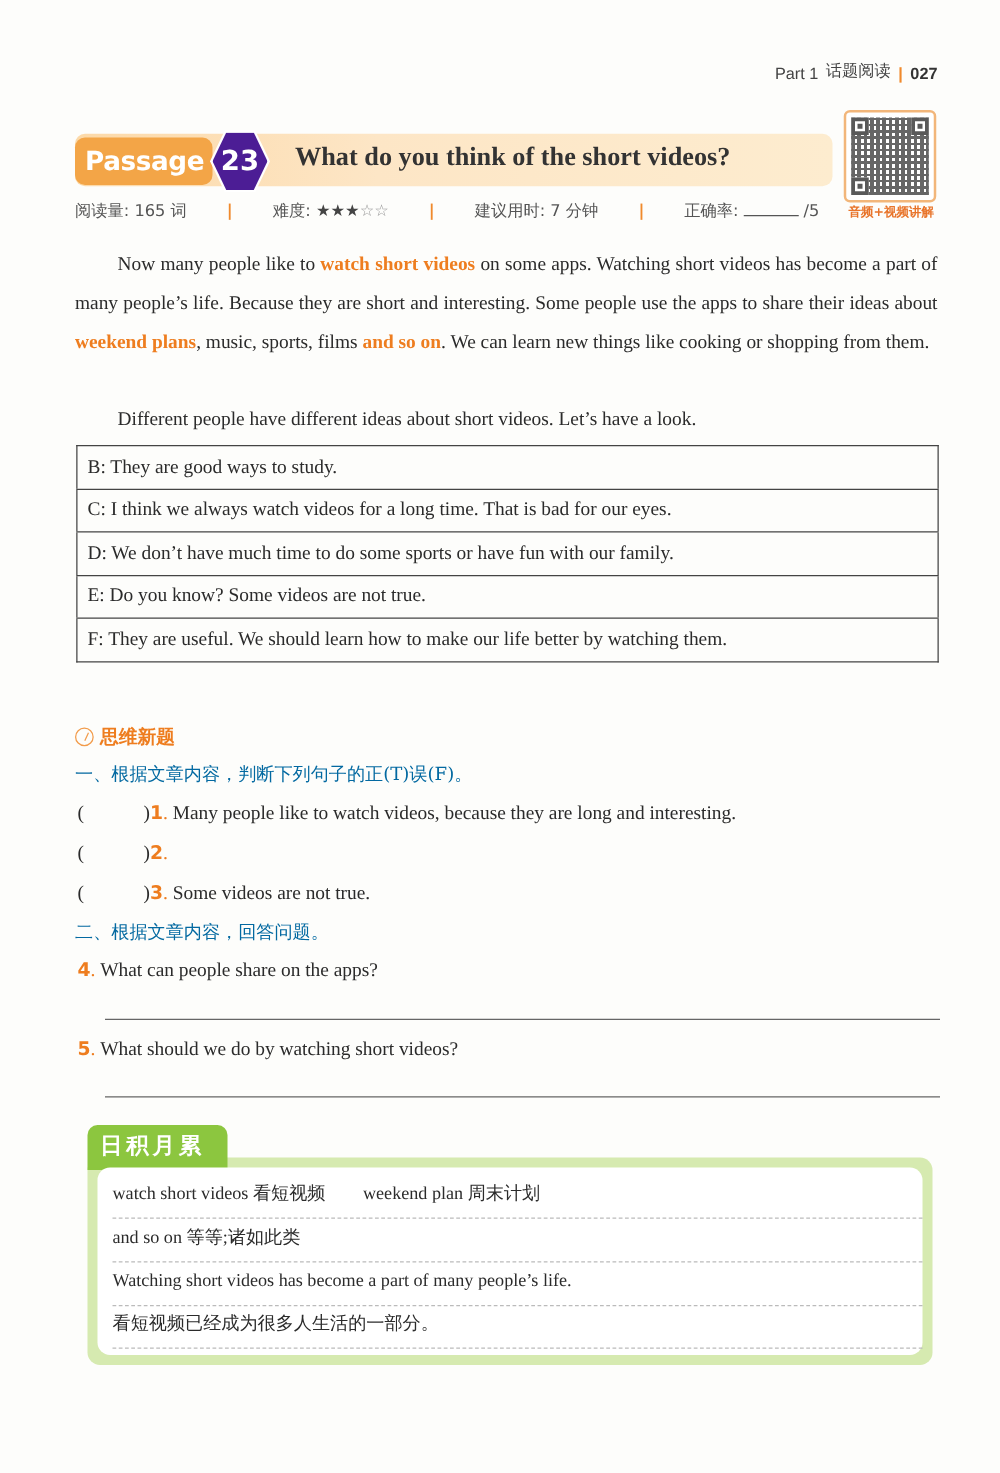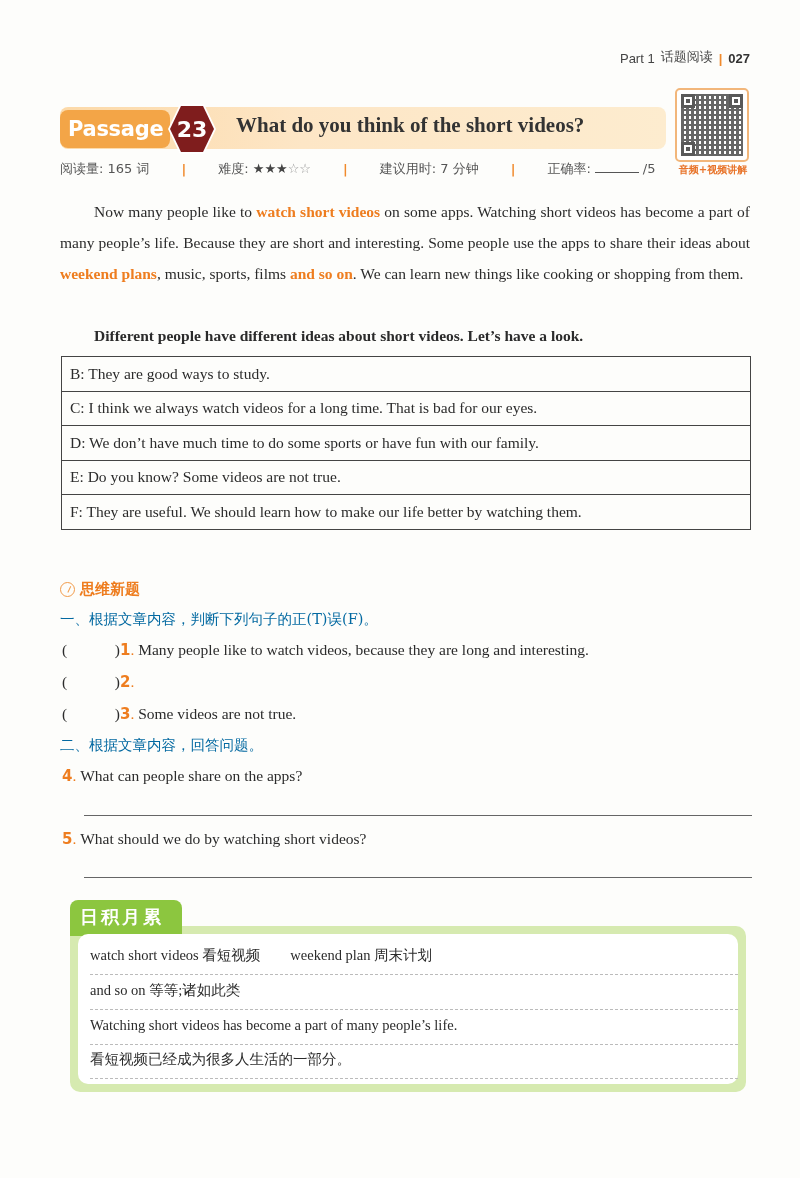--- a/index.html
+++ b/index.html
@@ -30,21 +30,21 @@
     background: #f3a547;
     border-radius: 8px;
     color: #fff;
     font-family: "DejaVu Sans", "Liberation Sans", sans-serif;
     font-weight: bold; font-size: 21px;
     display: flex; align-items: center; padding-left: 8px; box-sizing: border-box;
     letter-spacing: -0.3px;
   }
   .passage-num {
     position: absolute; top: 106px; left: 170px; width: 44px; height: 46px;
-    background: #7f1d1d;
+    background: #4c1d95;
     clip-path: polygon(25% 0, 75% 0, 100% 50%, 75% 100%, 25% 100%, 0 50%);
     color: #fff; font-family: "DejaVu Sans", sans-serif; font-weight: bold; font-size: 22px;
     display: flex; align-items: center; justify-content: center;
   }
   .passage-num-ring {
     position: absolute; top: 104px; left: 168px; width: 48px; height: 50px;
     background: #fff;
     clip-path: polygon(25% 0, 75% 0, 100% 50%, 75% 100%, 25% 100%, 0 50%);
   }
   .passage-title {
@@ -172,21 +172,21 @@
   <span class="bar">|</span>
   <span>建议用时: 7 分钟</span>
   <span class="bar">|</span>
   <span>
     <span>正确率:</span><span class="blank"></span><span>/5</span>
   </span>
 </div>
 
 <div class="para" style="top:196px; text-indent:34px;"><span>Now many people like to </span><span class="hl">watch short videos</span><span> on some apps. Watching short videos has become a part of many people’s life. Because they are short and interesting. Some people use the apps to share their ideas about </span><span class="hl">weekend plans</span><span>, music, sports, films </span><span class="hl">and so on</span><span>. We can learn new things like cooking or shopping from them.</span></div>
 
-<div class="para" style="top:320px; text-indent:34px;font-weight:bold;">Different people have different ideas about short videos. Let’s have a look.</div>
+<div class="para" style="top:320px; text-indent:34px;">Different people have different ideas about short videos. Let’s have a look.</div>
 
 <table class="opinion-table">
   <tbody>
   <tr>
         <td>B: They are good ways to study.</td>
       </tr>
   <tr>
         <td>C: I think we always watch videos for a long time. That is bad for our eyes.</td>
       </tr>
   <tr>

